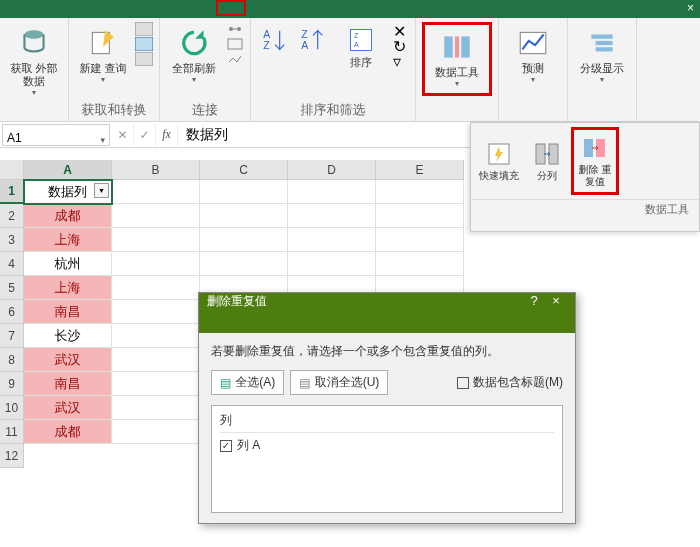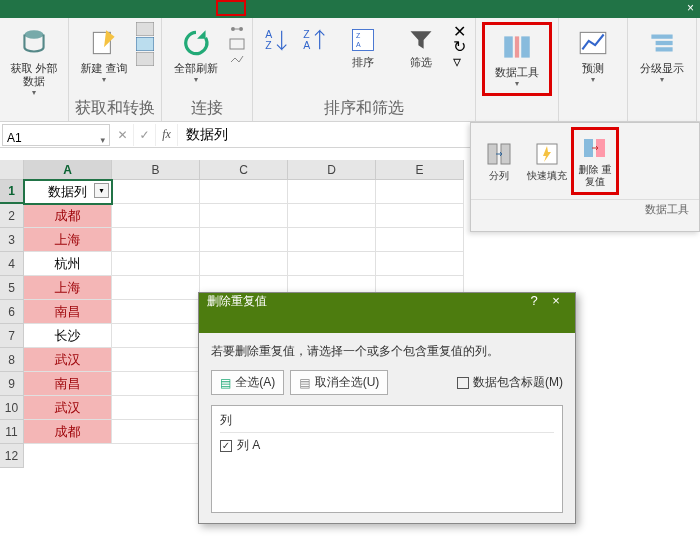--- a/index.html
+++ b/index.html
@@ -11,21 +11,21 @@
 .tabbar .close { position: absolute; right: 6px; top: 1px; color: #fff; font-size: 12px; }
 
 
 .ribbon { height: 104px; background: #f3f3f3; border-bottom: 1px solid #d4d4d4; display: flex; position: relative; }
 .rgrp { display: flex; flex-direction: column; align-items: center; border-right: 1px solid #d9d9d9; padding: 4px 6px 2px; }
 .rgrp .btns { display: flex; gap: 2px; flex: 1; align-items: flex-start; }
 .rbtn { display: flex; flex-direction: column; align-items: center; justify-content: center; width: 56px; padding: 4px 2px; font-size: 11px; color: #333; line-height: 1.2; text-align: center; cursor: pointer; }
 .rbtn.sm { width: 36px; }
 .rbtn .ic { width: 28px; height: 28px; margin-bottom: 2px; display: flex; align-items: center; justify-content: center; }
 .rbtn.big .ic { width: 34px; height: 34px; }
-.glabel { font-size: 16px; color: #666; padding-top: 2px; }
+.glabel { font-size: 13px; color: #666; padding-top: 2px; }
 .rbtn .dd { font-size: 8px; color: #666; }
 
 .hl-red { border: 3px solid #d00; }
 .data-tools-hl { position: absolute; left: 478px; top: 4px; width: 70px; height: 74px; }
 
 
 svg { width: 100%; height: 100%; }
 
 
 .subribbon { position: absolute; right: 0; top: 122px; width: 230px; height: 110px; background: #f3f3f3; border: 1px solid #c8c8c8; box-shadow: -2px 2px 5px rgba(0,0,0,.15); z-index: 5; }
@@ -187,28 +187,20 @@
       <div class="rbtn">
         <span class="ic">
             <svg viewBox="0 0 32 32">
               <rect x="4" y="4" width="24" height="24" fill="#fff" stroke="#36c"></rect>
               <text x="8" y="14" font-size="8" fill="#36c">Z</text>
               <text x="8" y="24" font-size="8" fill="#36c">A</text>
             </svg>
           </span>
         <span>排序</span>
       </div>
-      <div class="rbtn">
-        <span class="ic">
-            <svg viewBox="0 0 32 32">
-              <path d="M4 6h24l-9 10v10l-6-4V16z" fill="#555"></path>
-            </svg>
-          </span>
-        <span>筛选</span>
-      </div>
       <div style="display:flex;flex-direction:column;gap:1px;margin-left:2px">
         <span class="ic" style="width:16px;height:14px">✕</span>
         <span class="ic" style="width:16px;height:14px">↻</span>
         <span class="ic" style="width:16px;height:14px">▿</span>
       </div>
     </div>
     <div class="glabel">排序和筛选</div>
   </div>
 
   <div class="rgrp">
@@ -257,38 +249,38 @@
         <span>分级显示</span>
         <span class="dd">▾</span>
       </div>
     </div>
     <div class="glabel"></div>
   </div>
 </div>
 
 <div class="subribbon">
   <div class="row">
+    <div class="rbtn">
+      <span class="ic">
+          <svg viewBox="0 0 28 28">
+            <rect x="4" y="4" width="20" height="20" fill="#fff" stroke="#888"></rect>
+            <path d="M14 6l-4 10h3l-2 6 7-10h-3z" fill="#f5c242"></path>
+          </svg>
+        </span>
+      <span>快速填充</span>
+    </div>
     <div class="rbtn">
       <span class="ic">
           <svg viewBox="0 0 28 28">
             <rect x="3" y="4" width="9" height="20" fill="#ccc" stroke="#888"></rect>
             <rect x="16" y="4" width="9" height="20" fill="#ccc" stroke="#888"></rect>
             <path d="M11 14h6m-2-2l2 2-2 2" stroke="#369" fill="none"></path>
           </svg>
         </span>
       <span>分列</span>
-    </div>
-    <div class="rbtn">
-      <span class="ic">
-          <svg viewBox="0 0 28 28">
-            <rect x="4" y="4" width="20" height="20" fill="#fff" stroke="#888"></rect>
-            <path d="M14 6l-4 10h3l-2 6 7-10h-3z" fill="#f5c242"></path>
-          </svg>
-        </span>
-      <span>快速填充</span>
     </div>
     <div class="rbtn hl">
       <span class="ic">
           <svg viewBox="0 0 28 28">
             <rect x="3" y="5" width="9" height="18" fill="#8bd"></rect>
             <rect x="15" y="5" width="9" height="18" fill="#f9a"></rect>
             <path d="M11 14h6m-2-2l2 2-2 2" stroke="#c33" fill="none"></path>
           </svg>
         </span>
       <span>删除

